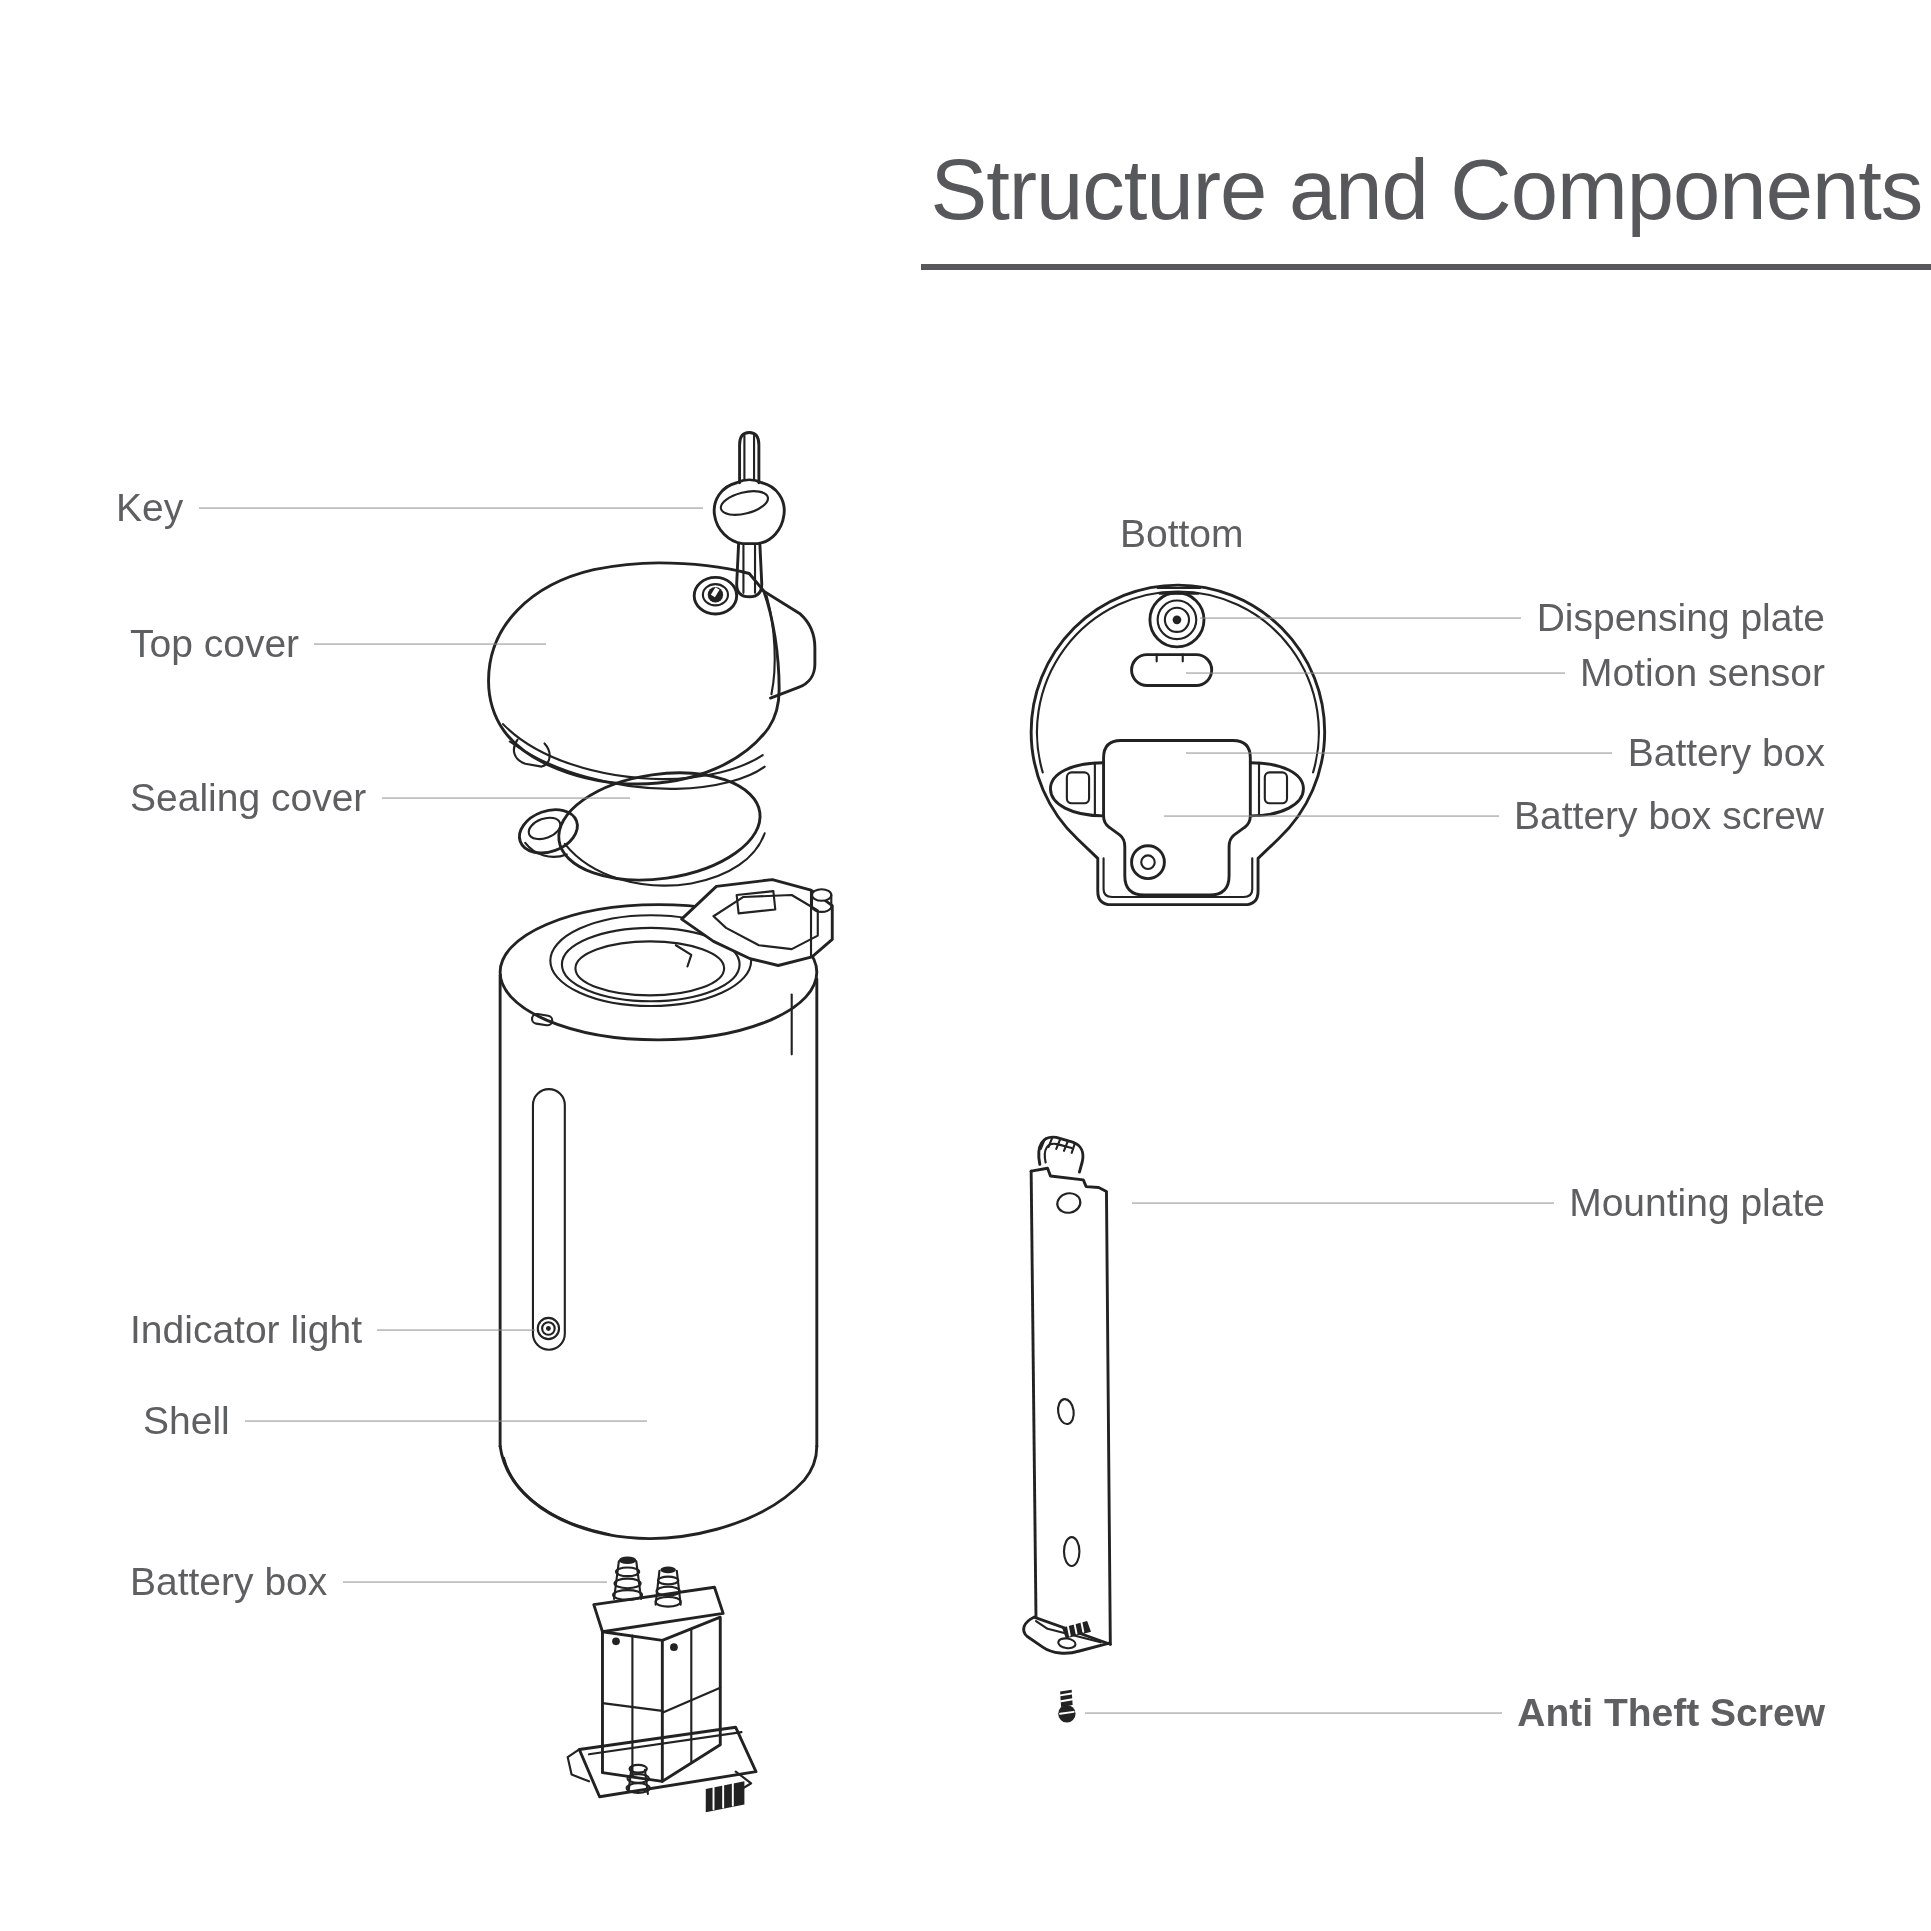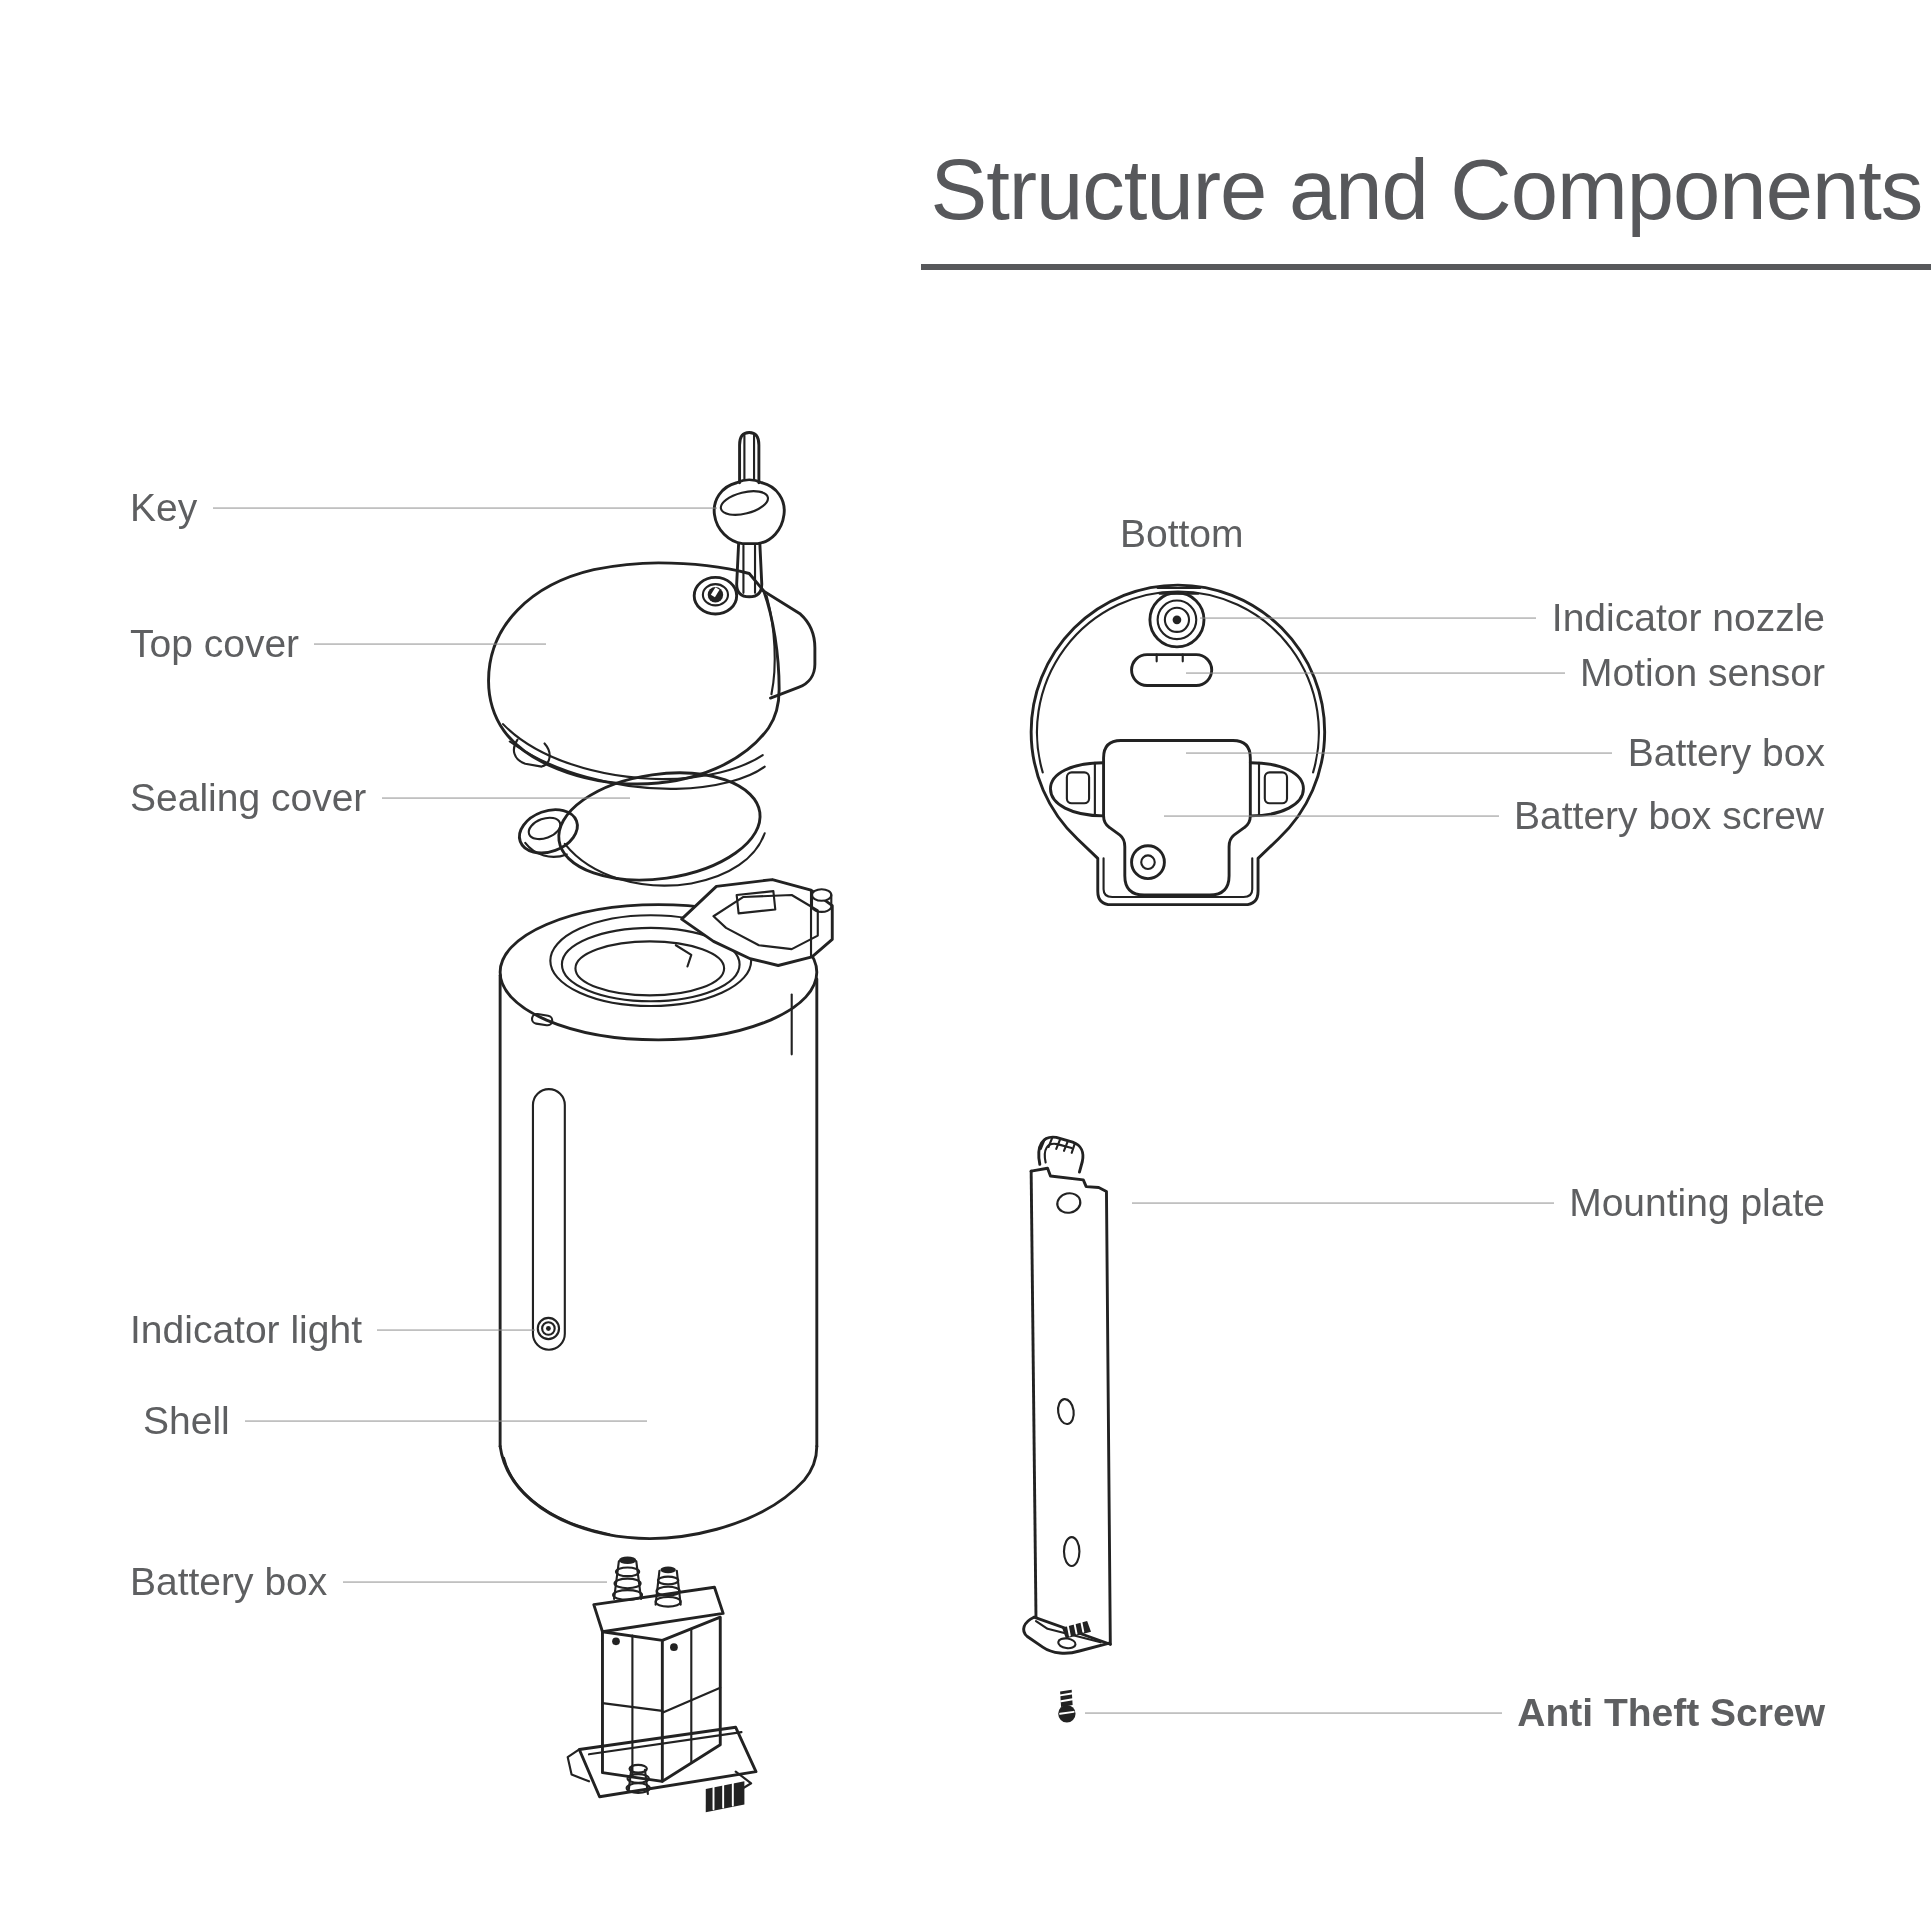--- a/index.html
+++ b/index.html
@@ -12,21 +12,21 @@
   .ink{fill:none;stroke:var(--ink);stroke-width:3;stroke-linecap:round;stroke-linejoin:round;}
   .thin{stroke-width:2.2;}
   .paper{fill:#fff;}
   .fill{fill:var(--ink);stroke:none;}
   .wht{fill:none;stroke:#fff;stroke-width:2;stroke-linecap:round;}
   .lb{position:absolute;display:flex;align-items:center;transform:translateY(-50%);
       font-size:39px;color:var(--label);white-space:nowrap;line-height:1.1;}
   .lb .ln{flex:1;height:1.9px;background:var(--leader);}
   .lb.left .ln{margin-left:15.4px;}
   .lb.right .ln{margin-right:15.4px;}
-  .lb-key{left:130px;top:508px;width:587px;}
+  .lb-key{left:116px;top:508px;width:587px;}
   .lb-top-cover{left:130px;top:644px;width:416px;}
   .lb-sealing-cover{left:130px;top:798px;width:500px;}
   .lb-power-button{left:130px;top:912px;width:618px;}
   .lb-indicator-light{left:130px;top:1330px;width:405px;}
   .lb-shell{left:130px;top:1421px;width:504px;margin-left:13px;}
   .lb-battery-box-left{left:130px;top:1582px;width:477px;}
   .lb-bottom{left:1120px;top:534px;}
   .lb-dispensing-nozzle{left:1200px;top:618px;width:625px;}
   .lb-motion-sensor{left:1186px;top:673px;width:639px;}
   .lb-battery-box-right{left:1186px;top:753px;width:639px;}
@@ -203,21 +203,21 @@
     <span>Battery box</span>
     <i class="ln"></i>
   </div>
 
   <div class="lb lb-bottom">
     <span>Bottom</span>
   </div>
 
   <div class="lb right lb-dispensing-nozzle">
     <i class="ln"></i>
-    <span>Indicator nozzle</span>
+    <span>Dispensing plate</span>
   </div>
   <div class="lb right lb-motion-sensor">
     <i class="ln"></i>
     <span>Motion sensor</span>
   </div>
   <div class="lb right lb-battery-box-right">
     <i class="ln"></i>
     <span>Battery box</span>
   </div>
   <div class="lb right lb-battery-box-screw">

